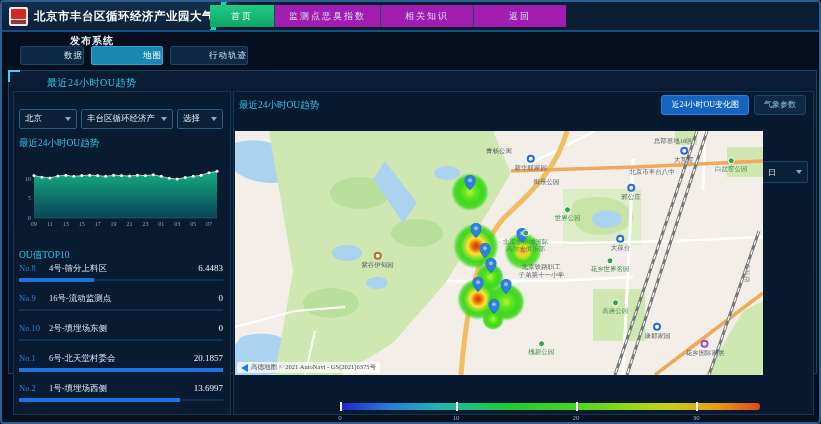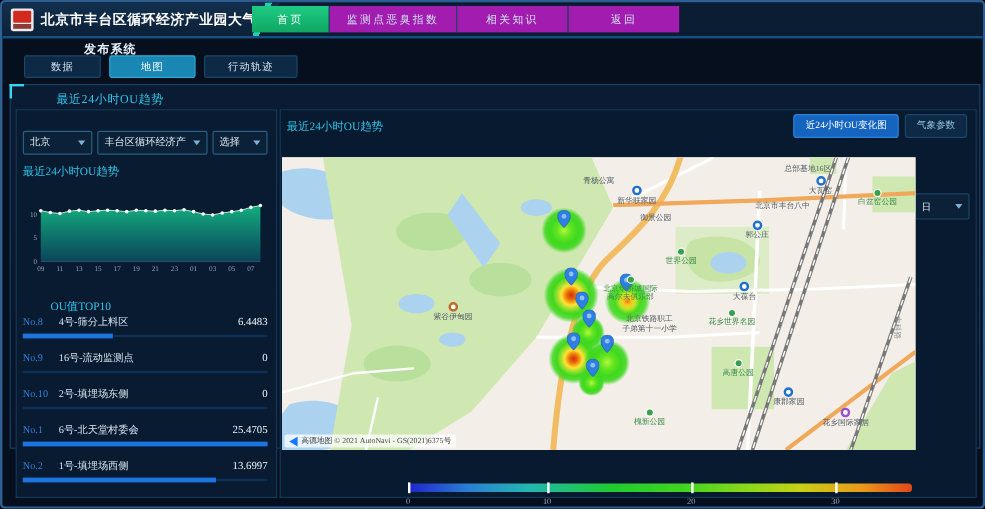--- a/index.html
+++ b/index.html
@@ -17,42 +17,42 @@
   .logo .lg-top{flex:1;margin:2px 2px 0 2px;background:#d22a1e;border-radius:1px;}
   .logo .lg-bot{height:4px;margin:1px 2px 2px 2px;background:#8e3b36;}
   .app-title{font-size:11.5px;font-weight:bold;color:#ffffff;letter-spacing:0.5px;white-space:nowrap;}
   .nav{position:absolute;left:208px;top:3px;height:22px;display:flex;align-items:stretch;}
   .nav-item{min-width:64px;padding:0 14px;line-height:22px;text-align:center;font-size:9px;color:#cfe2f0;
     background:#a21caf;border-left:1px solid #1d4566;cursor:pointer;letter-spacing:2px;white-space:nowrap;}
   .nav-item.active{background:linear-gradient(180deg,#1ecb84,#0fa763);color:#fff;border-left:none;min-width:36px;}
   
   .sys-label{position:absolute;left:68px;top:32px;font-size:10px;font-weight:bold;color:#e8f0f7;letter-spacing:1px;}
   .tabs{position:absolute;left:18px;top:44px;display:flex;gap:7px;}
-  .tab{height:17px;line-height:17px;text-align:center;font-size:8.5px;color:#cfe2f0;background:#0d2946;
+  .tab{height:17px;line-height:17px;text-align:right;font-size:8.5px;color:#cfe2f0;background:#0d2946;
     border:1px solid #1b4668;border-radius:2px;cursor:pointer;letter-spacing:1px;}
   .tab.t0{width:62px}.tab.t1{width:70px}.tab.t2{width:76px}
   .tab.active{background:#1a86b4;border-color:#2fa7d4;color:#fff;}
   
   .panel{position:absolute;left:6px;top:68px;width:809px;height:304px;box-sizing:border-box;
     background:linear-gradient(180deg,#0a1c33,#071428);border:1px solid #1c4063;font-family:Liberation Serif, serif;}
   .panel::before{content:'';position:absolute;left:-1px;top:-1px;width:10px;height:10px;
     border-left:2px solid #35d6ee;border-top:2px solid #35d6ee;}
   .panel-title{position:absolute;left:38px;top:5px;font-size:10px;color:#2fc5e8;letter-spacing:0.5px;}
   .left-bg{position:absolute;left:4px;top:20px;width:216px;height:322px;border:1px solid #153654;background:#091b31;}
   .right-bg{position:absolute;left:224px;top:20px;width:579px;height:322px;border:1px solid #153654;background:#081a30;}
   
   .selects{position:absolute;left:10px;top:38px;width:204px;display:flex;gap:4px;}
   .sel{height:20px;box-sizing:border-box;background:#0a2137;border:1px solid #2a5e84;border-radius:2px;
     display:flex;align-items:center;justify-content:space-between;padding:0 5px;font-size:8.5px;color:#e2ecf5;cursor:pointer;}
   .sel.s0{width:58px}.sel.s1{width:92px}.sel.s1 .sel-val{overflow:hidden;white-space:nowrap;max-width:72px}.sel.s2{width:46px}
   .chev{width:0;height:0;border-left:3px solid transparent;border-right:3px solid transparent;border-top:4px solid #7fb0d4;}
   .chart-title{position:absolute;left:10px;top:66px;font-size:9.5px;color:#2fc5e8;}
   #trend-svg{position:absolute;left:10px;top:80px;width:204px;height:80px;}
   #trend-svg text.ax{font-size:6px;fill:#8aa3b8;}
-  .rank-title{position:absolute;left:10px;top:178px;font-size:9.5px;color:#2fc5e8;margin-left:23px;}
+  .rank-title{position:absolute;left:10px;top:178px;font-size:9.5px;color:#2fc5e8;}
   .rank-list{position:absolute;left:10px;top:192px;width:204px;display:flex;flex-direction:column;gap:12px;justify-content:space-between;}
   .rank-row{cursor:pointer;}
   .rank-line{display:flex;align-items:baseline;gap:5px;font-size:8.5px;}
   .rank-no{color:#2f80d9;min-width:25px;}
   .rank-label{color:#d7e5f2;flex:1;white-space:nowrap;overflow:hidden;}
   .rank-value{color:#eef5fb;font-size:9px;}
   .rank-track{margin-top:4px;height:2px;background:#0e3156;position:relative;}
   .rank-fill{position:absolute;left:0;top:-1px;height:4px;background:#1b74e0;}
   
   .map-title{position:absolute;left:230px;top:28px;font-size:9.5px;color:#2fc5e8;}
@@ -217,21 +217,21 @@
           <span class="rank-value">0</span>
         </div>
         <div class="rank-track">
             <div class="rank-fill" style="width: 0%;"></div>
           </div>
       </div>
       <div class="rank-row">
         <div class="rank-line">
           <span class="rank-no">No.1</span>
           <span class="rank-label">6号-北天堂村委会</span>
-          <span class="rank-value">25.4705</span>
+          <span class="rank-value">20.1857</span>
         </div>
         <div class="rank-track">
             <div class="rank-fill" style="width: 100%;"></div>
           </div>
       </div>
       <div class="rank-row">
         <div class="rank-line">
           <span class="rank-no">No.2</span>
           <span class="rank-label">1号-填埋场西侧</span>
           <span class="rank-value">13.6997</span>

